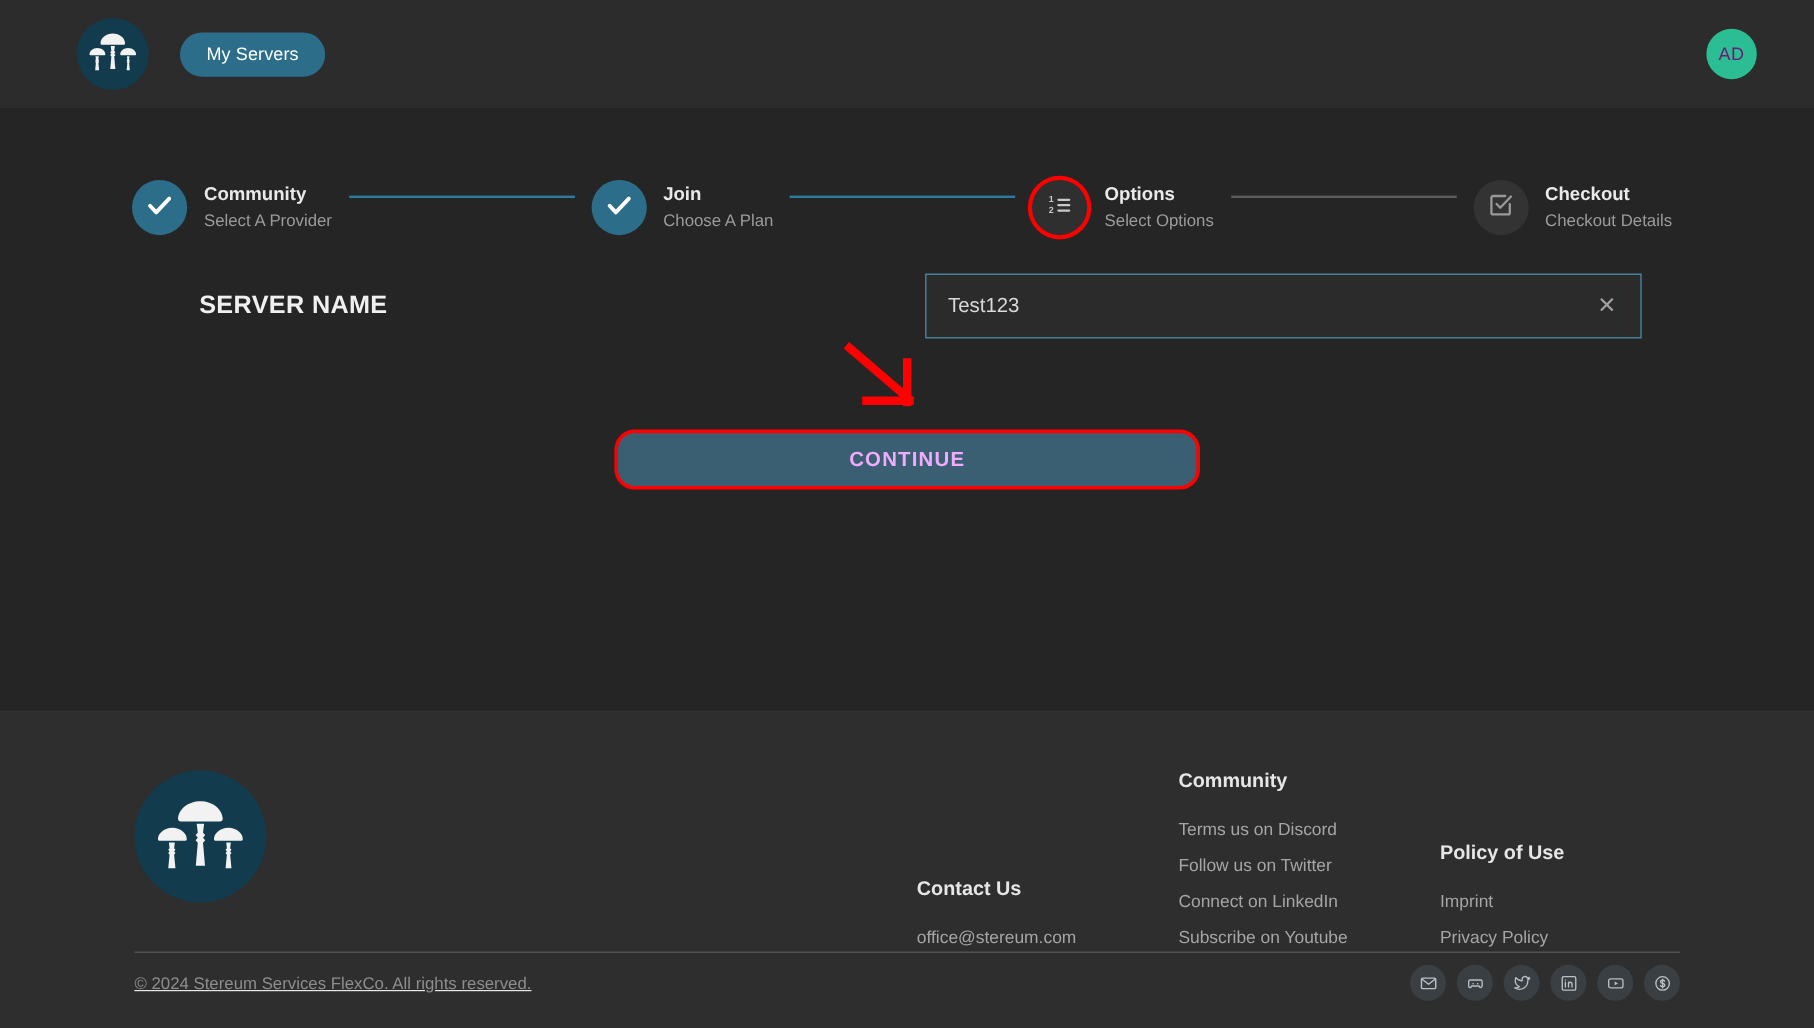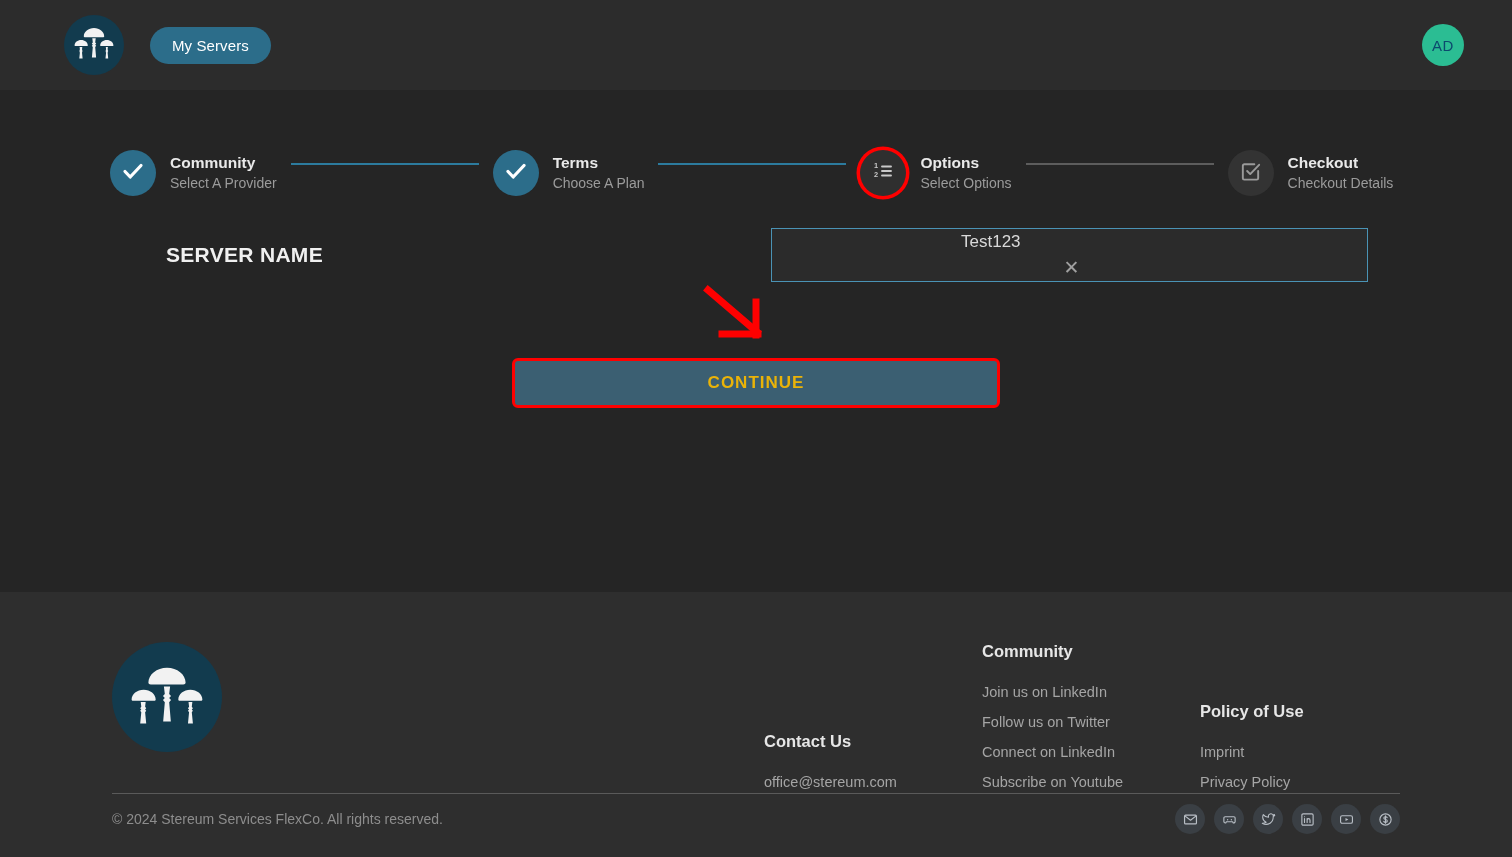--- a/index.html
+++ b/index.html
@@ -54,21 +54,21 @@
 
   .avatar {
     position: absolute;
     right: 48px;
     top: 50%;
     transform: translateY(-50%);
     width: 42px;
     height: 42px;
     border-radius: 50%;
     background: #2bbd93;
-    color: #0c4a6e;
+    color: #701a75;
     display: flex;
     align-items: center;
     justify-content: center;
     font-size: 15px;
     letter-spacing: .5px;
     cursor: pointer;
   }
 
   
   .main {
@@ -149,21 +149,20 @@
   .input-wrap {
     margin-left: auto;
     width: 597px;
     height: 54px;
     background: #2b2b2b;
     border: 1px solid #4a93b5;
     display: flex;
     align-items: center;
     padding: 0 14px 0 18px;
     position: relative;
-    flex-direction: column;
   }
   .text-input {
     flex: 1;
     background: transparent;
     border: none;
     outline: none;
     color: #d9d9d9;
     font-size: 17px;
     font-family: "Liberation Sans", sans-serif;
   }
@@ -180,23 +179,23 @@
   
   .continue-wrap {
     display: flex;
     justify-content: center;
     margin-top: 76px;
   }
   .continue-btn {
     width: 488px;
     height: 50px;
     background: #3b5f72;
-    color: #eab308;
+    color: #f0abfc;
     border: 3px solid #ff0000;
-    border-radius: 6px;
+    border-radius: 17px;
     font-size: 17px;
     font-weight: bold;
     letter-spacing: 1px;
     font-family: "Liberation Sans", sans-serif;
     cursor: pointer;
   }
 
   
   .arrow-annotation {
     position: absolute;
@@ -265,20 +264,21 @@
     background: #5a5a5a;
   }
 
   .footer-bottom {
     position: absolute;
     left: 112px;
     right: 112px;
     top: 212px;
     display: flex;
     align-items: center;
+    text-decoration: underline;
   }
   .copyright {
     font-size: 14px;
     color: #8d8d8d;
   }
   .socials {
     margin-left: auto;
     display: flex;
     gap: 9px;
   }
@@ -338,21 +338,21 @@
 
     <div class="step">
       <div class="step-circle done">
         <span>
           <svg width="24" height="24" viewBox="0 0 24 24" fill="none" stroke="#ffffff" stroke-width="3.2" stroke-linecap="round" stroke-linejoin="round">
             <path d="M4 12.5l5.2 5.5L20 6.5"></path>
           </svg>
         </span>
       </div>
       <div class="step-text">
-        <div class="step-title">Terms</div>
+        <div class="step-title">Join</div>
         <div class="step-sub">Choose A Plan</div>
       </div>
     </div>
 
     <div class="connector done"></div>
 
     <div class="step">
       <div class="step-circle current annotated">
         <span>
           <svg width="24" height="24" viewBox="0 0 24 24" fill="none" stroke="#c9c9c9" stroke-width="1.9" stroke-linecap="round">
@@ -429,21 +429,21 @@
 
     <div class="footer-cols">
 
       <div class="footer-col">
         <div class="col-title">Contact Us</div>
         <a class="col-link">office@stereum.com</a>
       </div>
 
       <div class="footer-col">
         <div class="col-title">Community</div>
-        <a class="col-link">Join us on LinkedIn</a>
+        <a class="col-link">Terms us on Discord</a>
         <a class="col-link">Follow us on Twitter</a>
         <a class="col-link">Connect on LinkedIn</a>
         <a class="col-link">Subscribe on Youtube</a>
       </div>
 
       <div class="footer-col terms">
         <div class="col-title">Policy of Use</div>
         <a class="col-link">Imprint</a>
         <a class="col-link">Privacy Policy</a>
       </div>

